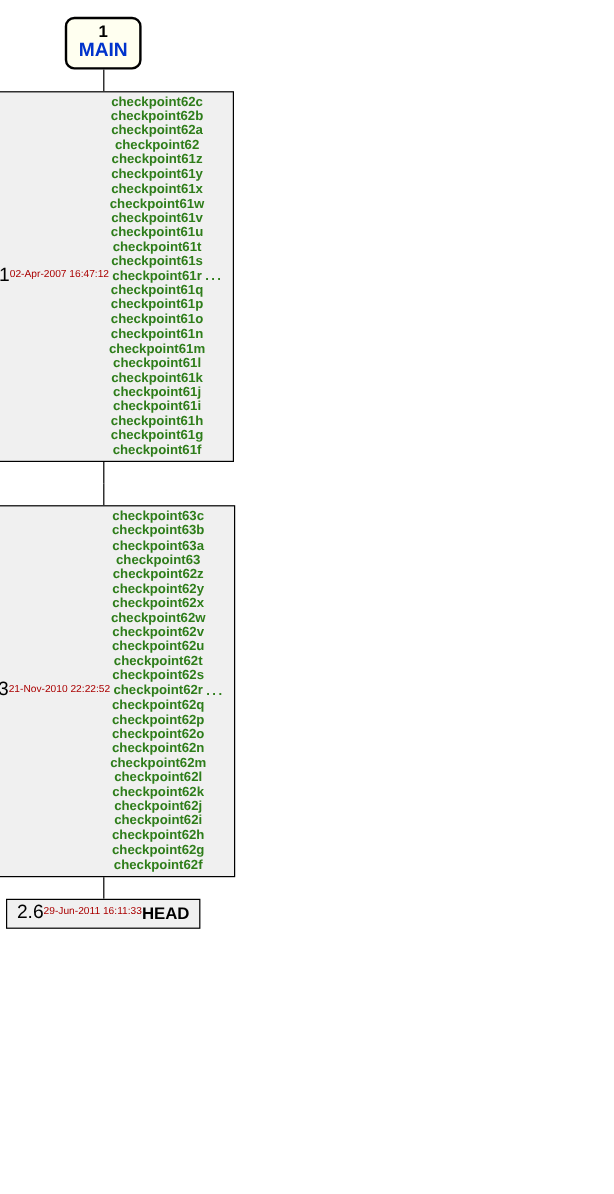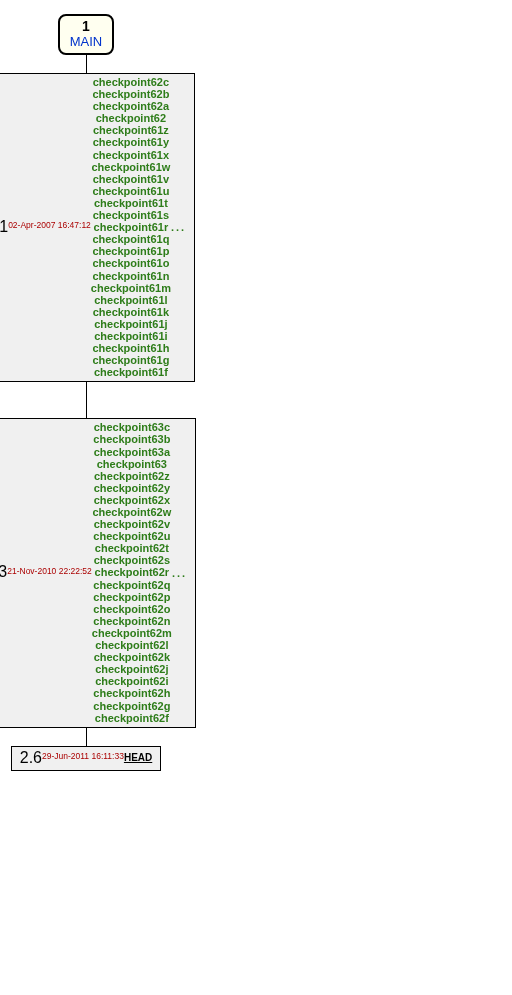--- a/index.html
+++ b/index.html
@@ -34,22 +34,22 @@
     display: flex;
     flex-direction: column;
     align-items: center;
   }
   .branch-num {
     font-weight: bold;
     font-size: 14px;
   }
   .branch-name {
     color: #0033cc;
-    font-weight: normal;
-    font-size: 13px;
+    font-weight: bold;
+    font-size: 16px;
   }
   .rev-box {
     border: 1px solid #000000;
     background: #f0f0f0;
     padding: 2px 8px 3px 8px;
     text-align: center;
     display: flex;
     flex-direction: row;
     align-items: center;
     line-height: 1.15;
@@ -60,24 +60,23 @@
     margin-bottom: 0px;
   }
   .rev-date {
     font-size: 8.5px;
     color: #aa0000;
     margin-top: -1px;
     margin-bottom: 1px;
     white-space: nowrap;
   }
   .rev-head {
-    font-size: 10px;
+    font-size: 14px;
     color: #000000;
     font-weight: bold;
-    text-decoration: underline;
   }
   .tag {
     font-size: 11px;
     font-weight: bold;
     color: #2e7d1a;
     line-height: 1.1;
     text-align: center;
   }
   .more-dots {
     font-size: 11px;

